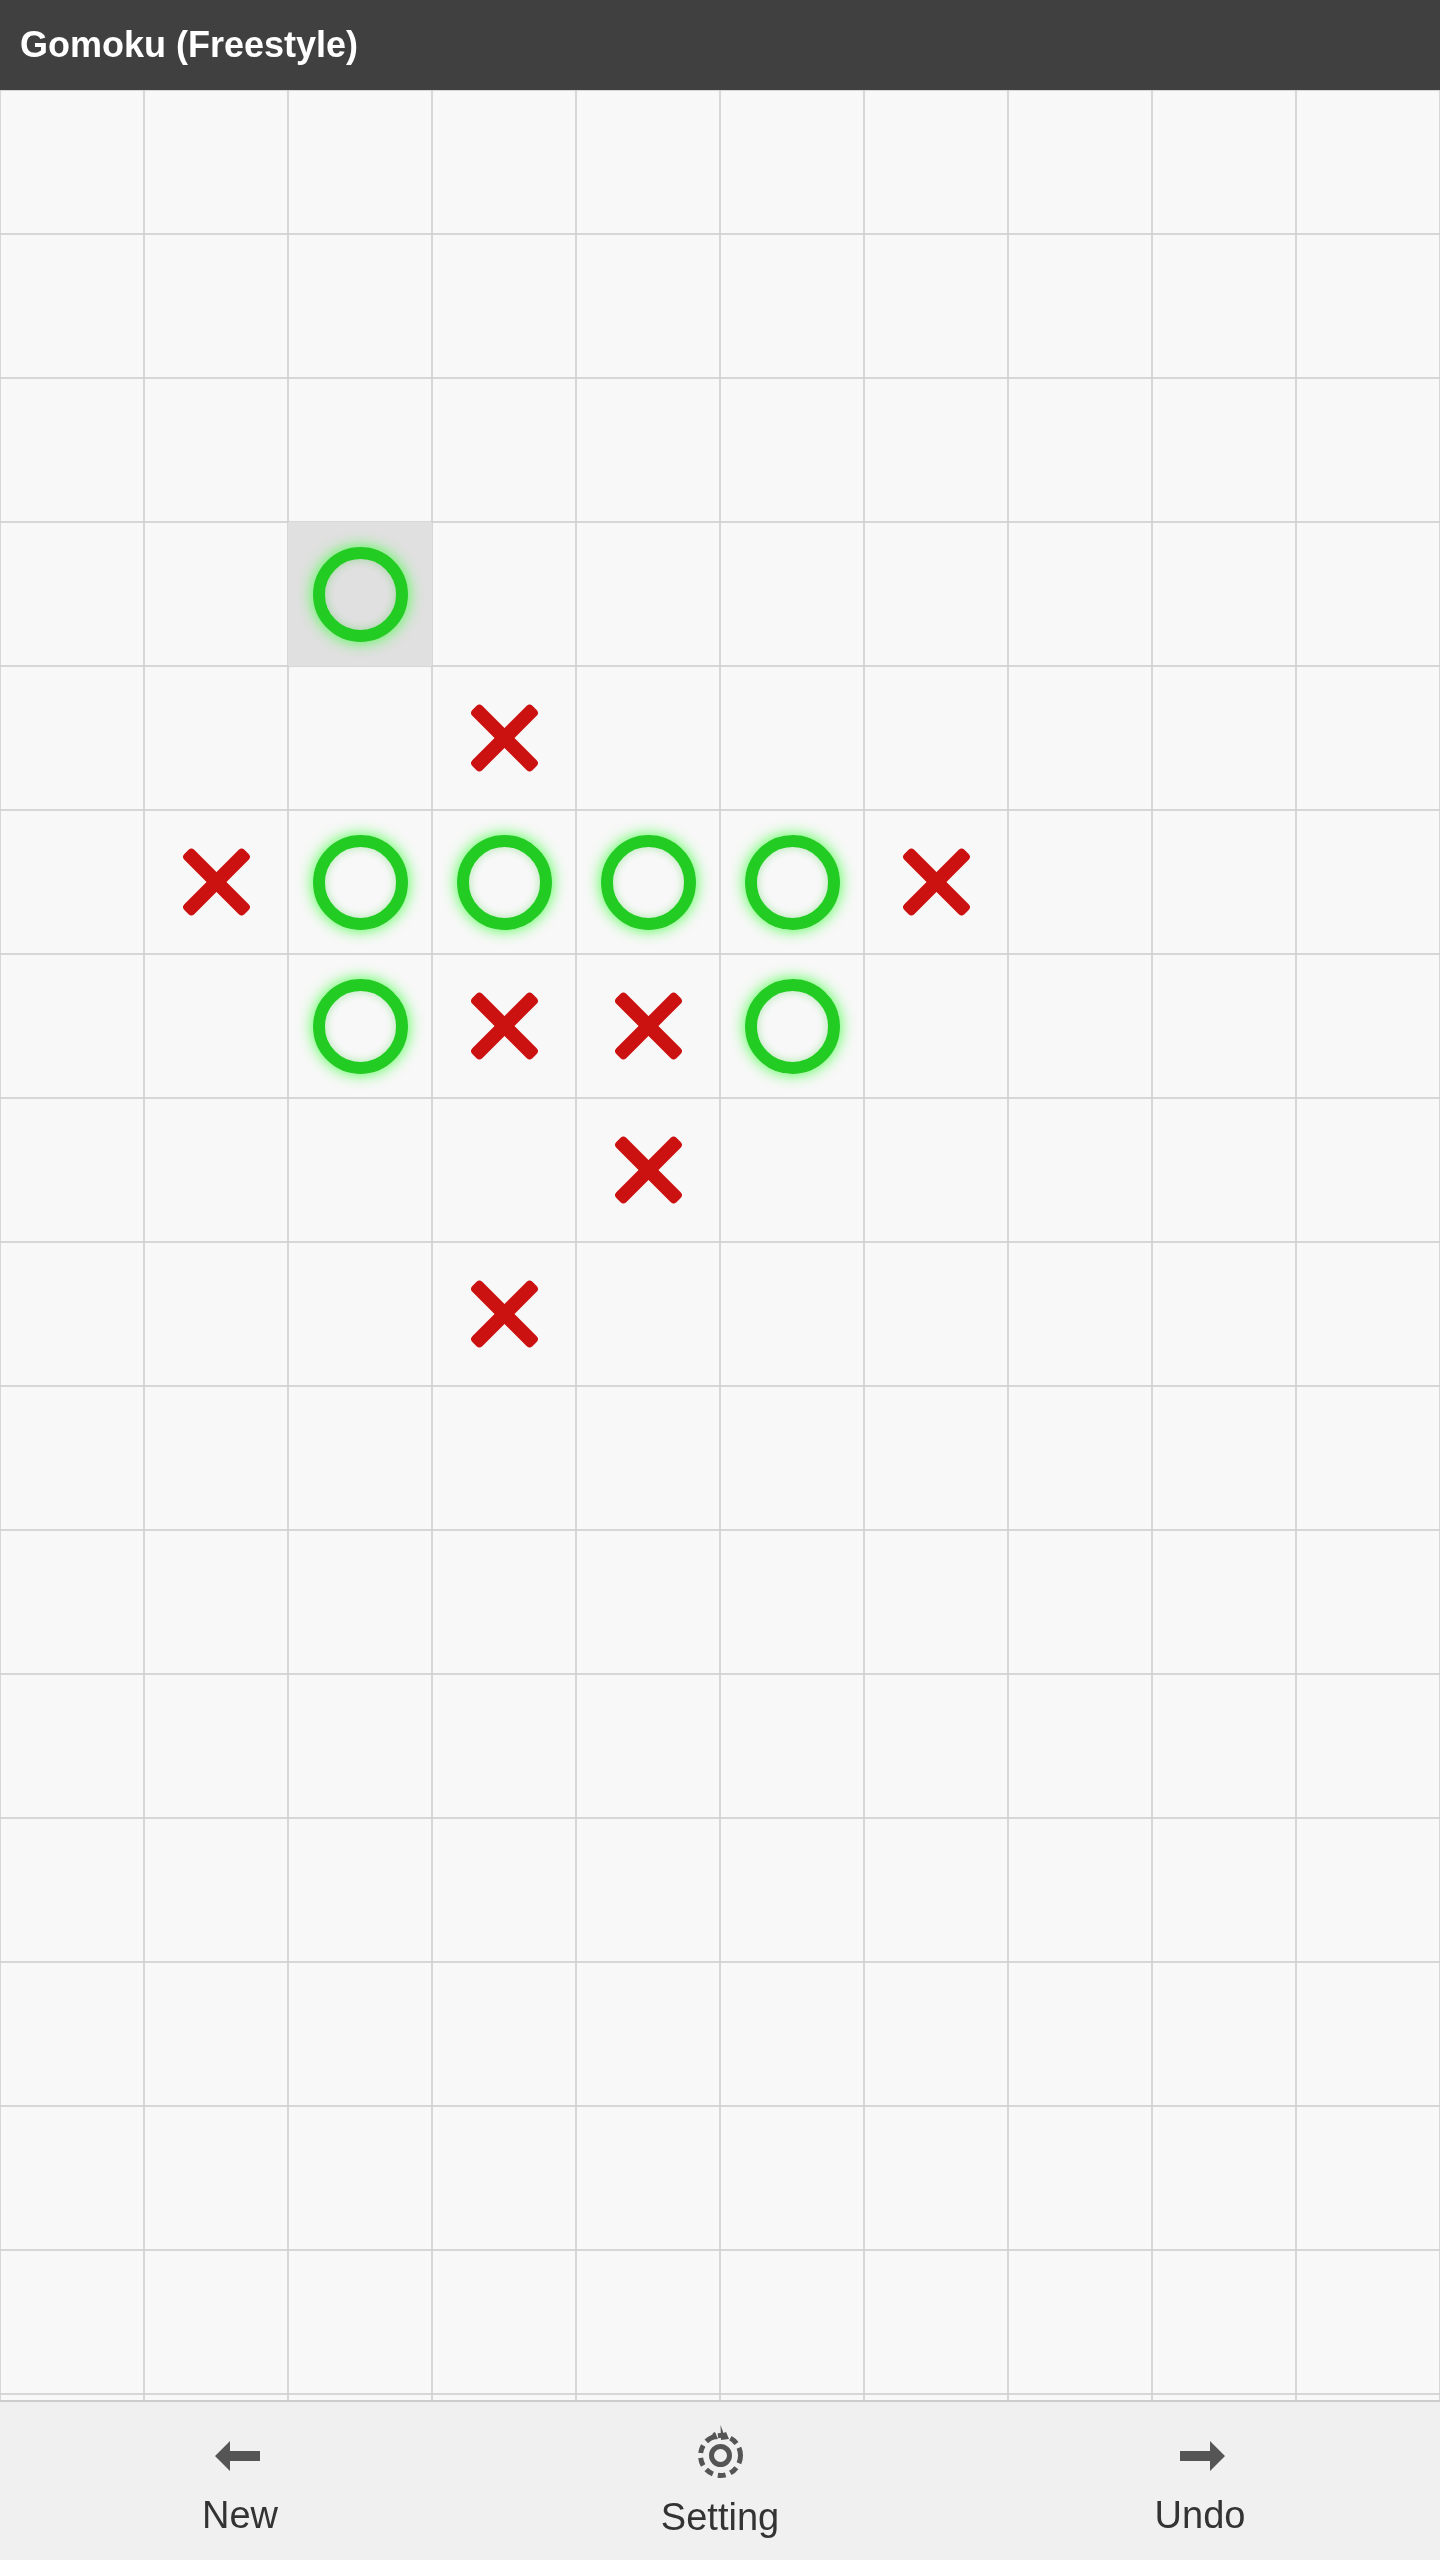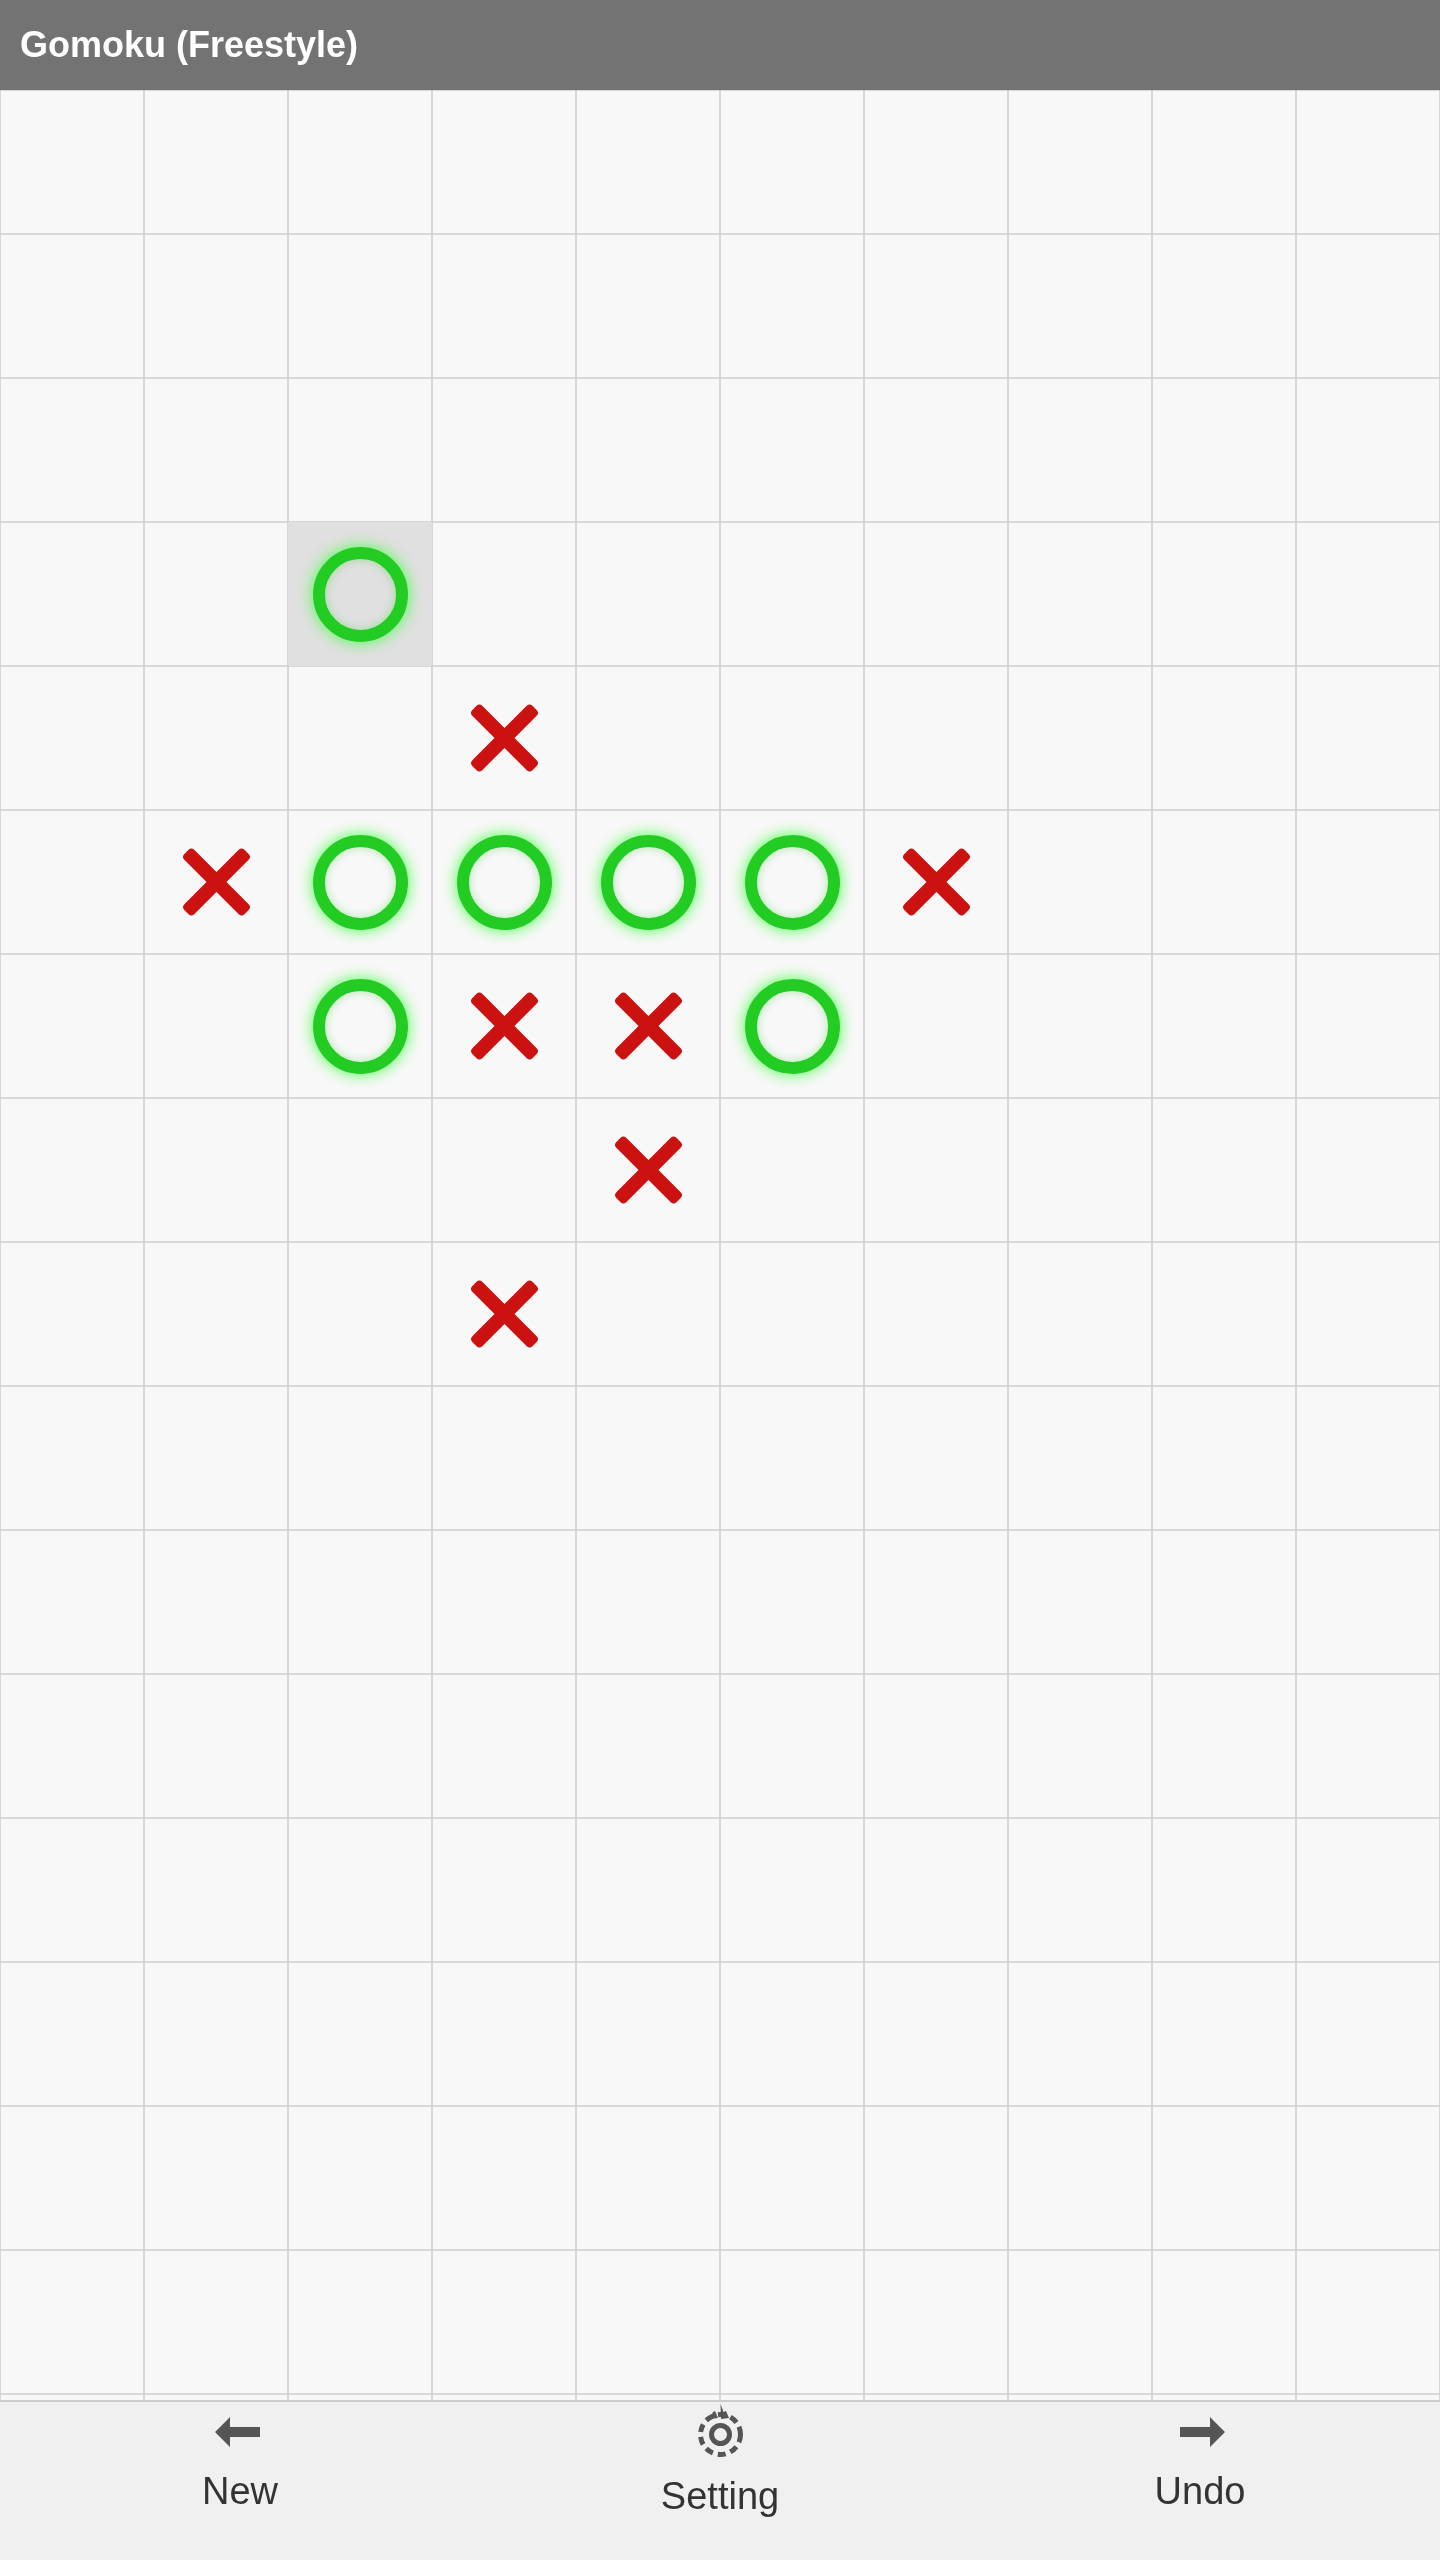--- a/index.html
+++ b/index.html
@@ -10,21 +10,21 @@
 
     body {
       width: 1440px;
       height: 2560px;
       background: #ffffff;
       font-family: Arial, sans-serif;
       overflow: hidden;
     }
 
     #title-bar {
-      background: #737373;
+      background: #404040;
       color: white;
       font-size: 36px;
       font-weight: bold;
       padding: 18px 20px;
       height: 90px;
       display: flex;
       align-items: center;
     }
 
     #game-board {
@@ -90,21 +90,21 @@
       display: flex;
       align-items: center;
     }
 
     .bottom-btn {
       flex: 1;
       height: 100%;
       display: flex;
       flex-direction: column;
       align-items: center;
-      justify-content: flex-start;
+      justify-content: center;
       cursor: pointer;
       border: none;
       background: transparent;
       gap: 8px;
     }
 
     .btn-label {
       font-size: 38px;
       color: #333333;
     }

